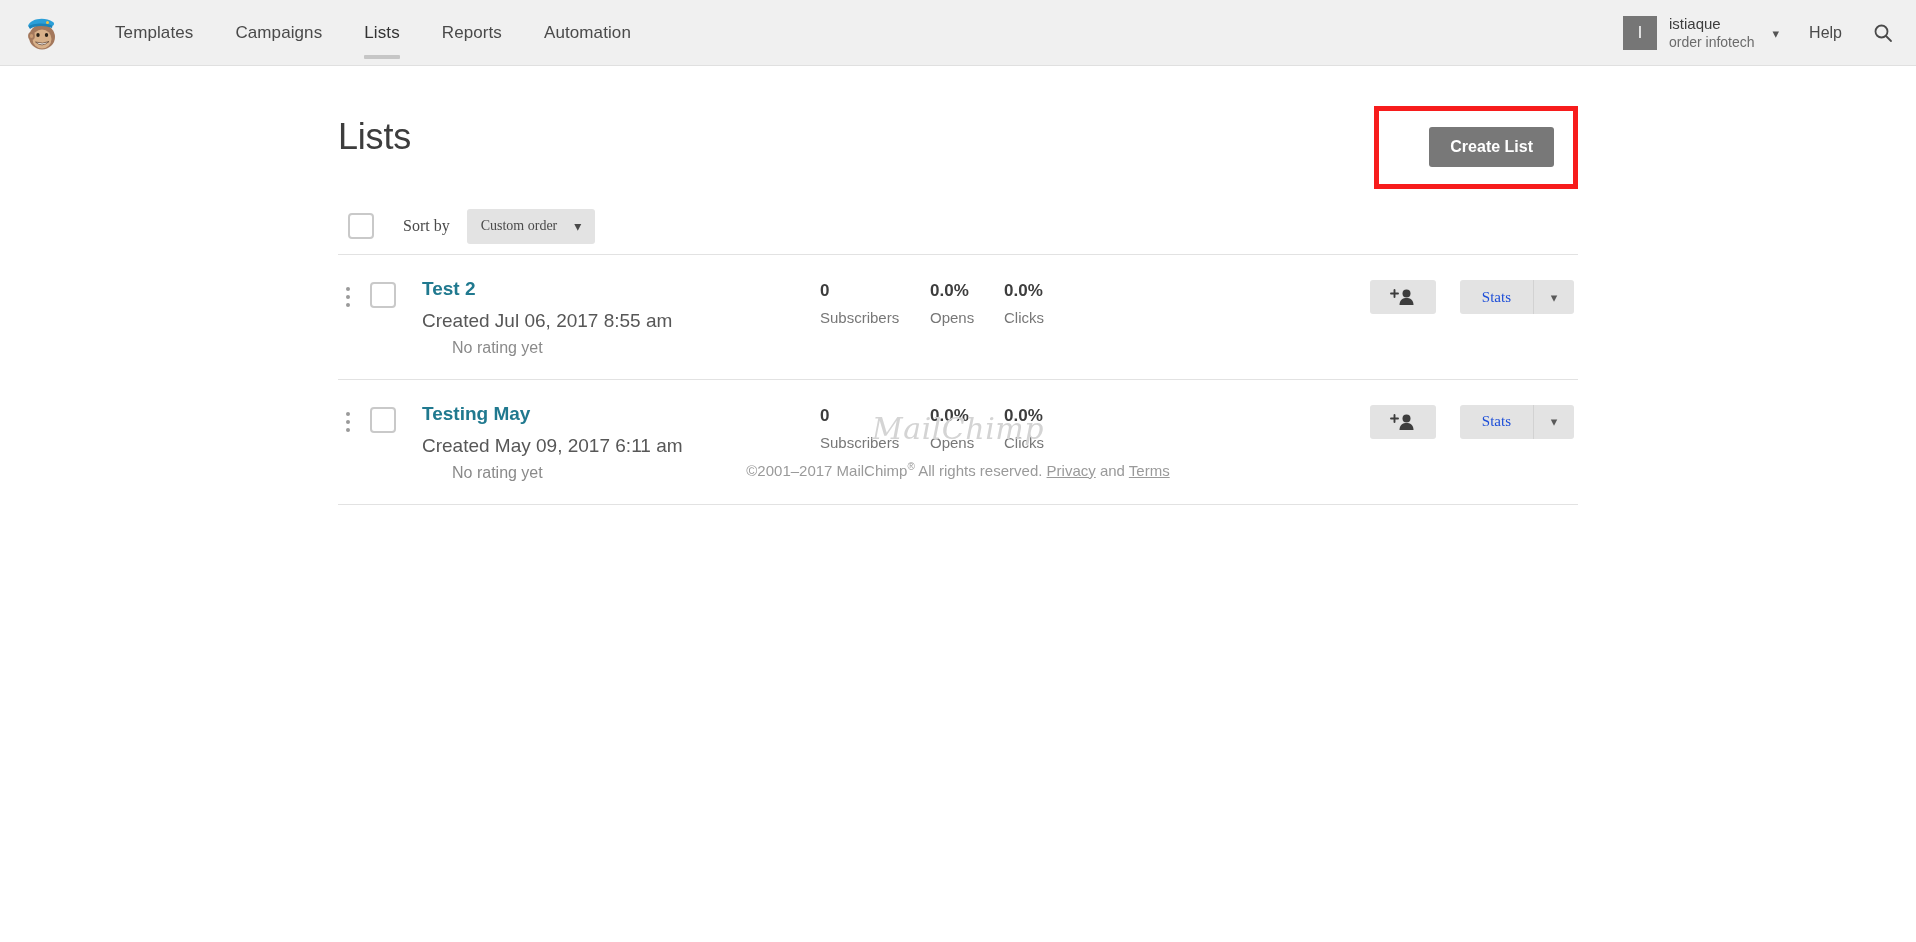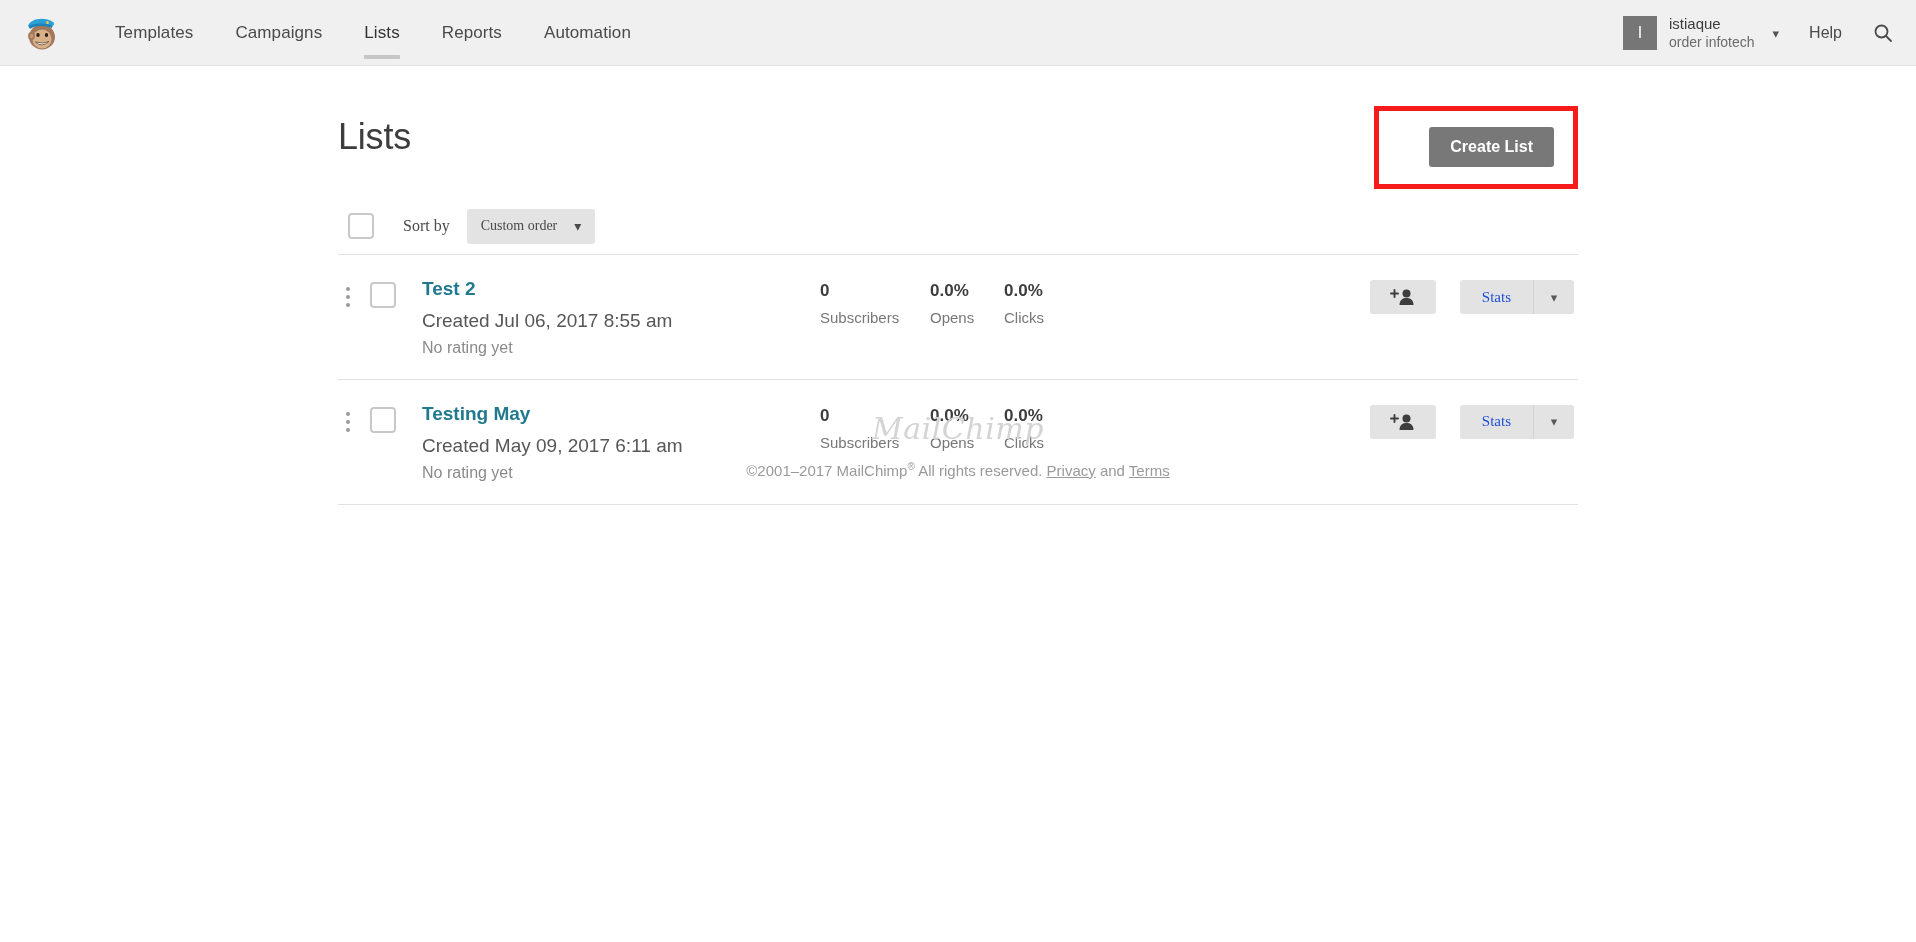--- a/index.html
+++ b/index.html
@@ -242,20 +242,21 @@
   }
   .list-meta {
     font-size: 19px;
     color: #575757;
     margin-top: 9px;
   }
   .list-rating {
     font-size: 16px;
     color: #8a8a8a;
     margin-top: 7px;
+    margin-left: 30px;
   }
 
   .stat {
     flex: none;
     padding-top: 3px;
   }
   .stat-val {
     font-size: 17px;
     font-weight: bold;
     color: #3d3d3d;

